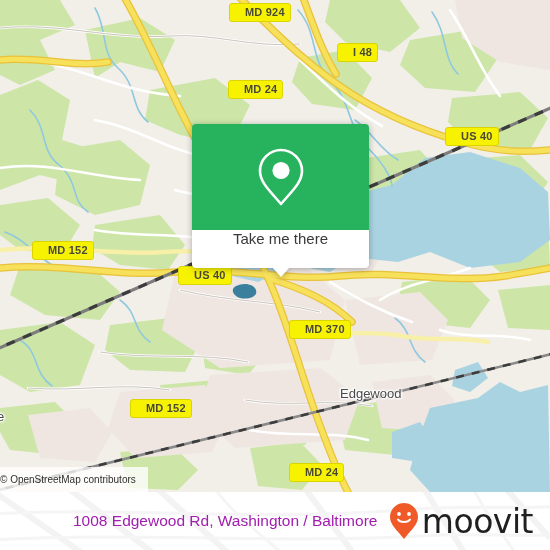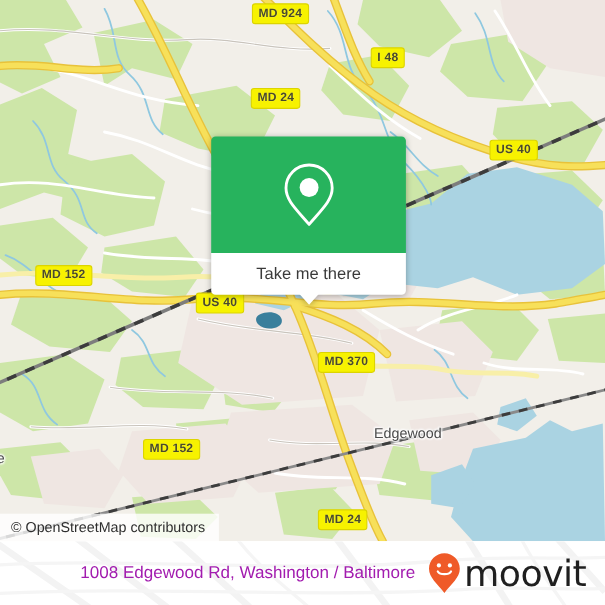--- a/index.html
+++ b/index.html
@@ -29,21 +29,21 @@
   
   .shield {
     position: absolute;
     background: #f7f200;
     border: 1px solid #dcd400;
     border-radius: 3px;
     color: #4a4a2a;
     font-weight: bold;
     font-size: 11px;
     line-height: 14px;
-    padding: 1px 5px 2px 5px;
+    padding: 1px 5px 2px 15px;
     white-space: nowrap;
     letter-spacing: 0.2px;
     font-family: "Liberation Sans", sans-serif;
     text-shadow: 0 0 1px rgba(255,255,255,.4);
   }
   .place-label {
     position: absolute;
     color: #4a4a4a;
     font-size: 13px;
     white-space: nowrap;
@@ -65,21 +65,21 @@
     height: 106px;
     display: flex;
     align-items: center;
     justify-content: center;
   }
   .popup-bottom {
     background: #ffffff;
     border-radius: 0 0 4px 4px;
     height: 38px;
     display: flex;
-    align-items: center;
+    align-items: flex-start;
     justify-content: center;
   }
   .popup-bottom span {
     font-size: 15px;
     color: #3a3a3a;
     font-family: "Liberation Sans", sans-serif;
   }
   .popup-tail {
     position: absolute;
     left: 50%;
@@ -92,24 +92,23 @@
   }
 
   
   .attrib {
     position: absolute;
     left: 0;
     top: 467px;
     height: 25px;
     display: flex;
     align-items: center;
-    padding-left: 10px;
     padding-right: 12px;
     background: rgba(255,255,255,0.80);
-    font-size: 13px;
+    font-size: 10px;
     color: #2e2e2e;
     font-family: "Liberation Sans", sans-serif;
     white-space: nowrap;
   }
 
   
   .footer {
     position: absolute;
     left: 0; top: 492px;
     width: 550px; height: 58px;

